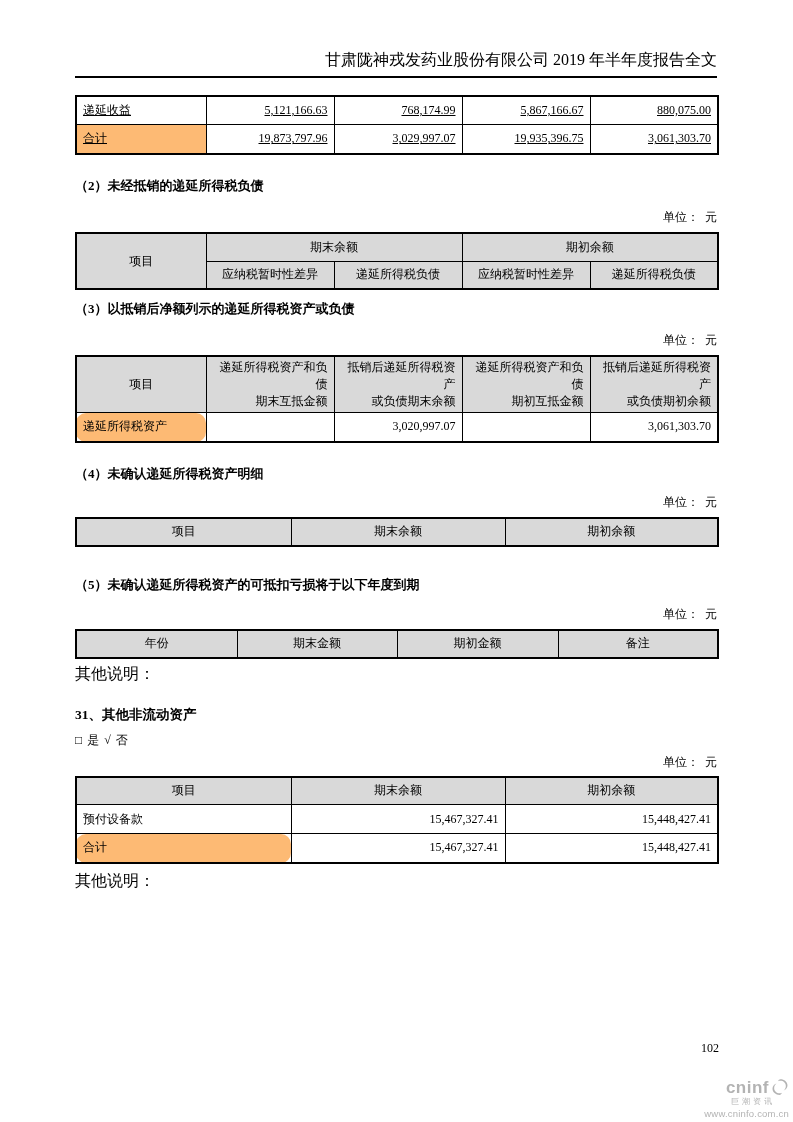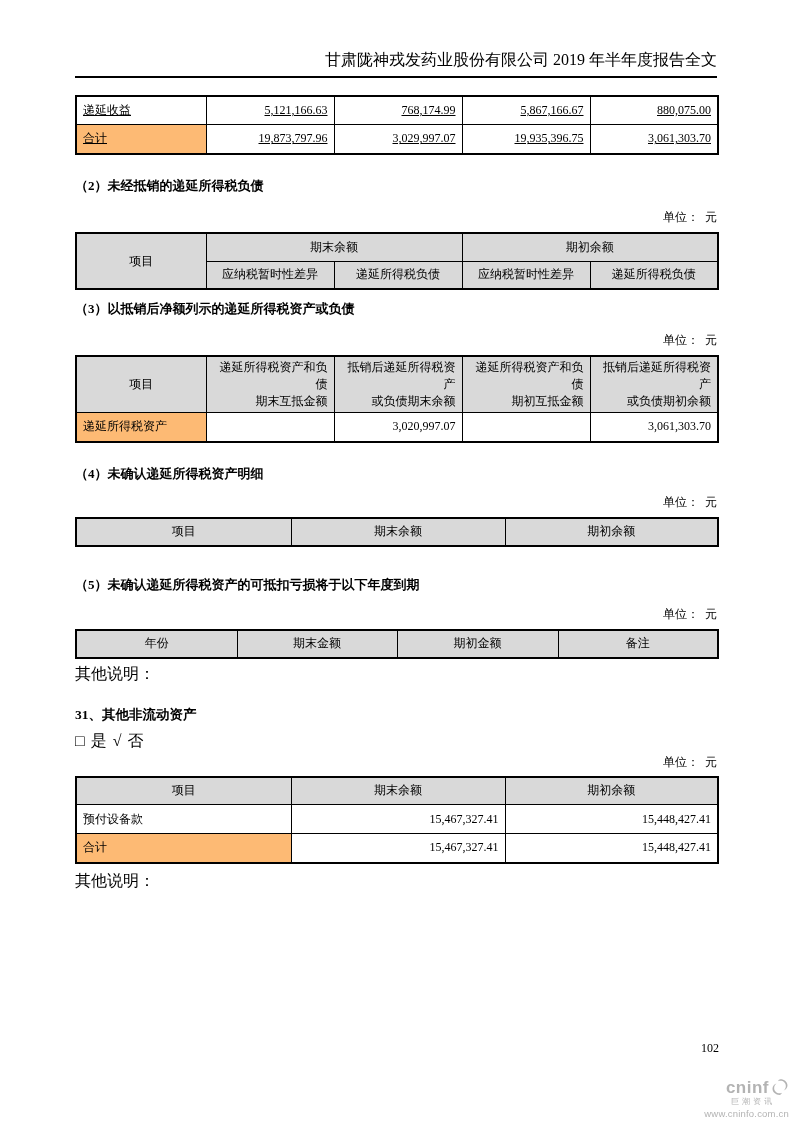--- a/index.html
+++ b/index.html
@@ -34,21 +34,21 @@
     vertical-align:middle;
     padding:2px 6px;
     overflow:hidden;
   }
   td.hdr { background:#d9d9d9; text-align:center; }
   td.lbl { text-align:left; }
   td.num { text-align:right; }
   td.gray { background:#fdba74;margin-top:14px; }
   td.wrap2 { white-space:pre-line; text-align:right; line-height:17px; }
   .r28 td { height:28px; }
-  .r29 td { height:29px; }
+  .r29 td { height:29px;border-radius:10px; }
   .r30 td { height:30px; }
   .r50 td { height:50px; }
 
   .sec { font-size:13px; font-weight:bold; line-height:17px; margin-top:22px; }
   .sec.mt24 { margin-top:10px; }
   .sec.mt27 { }
   .sec.mt29 { margin-top:29px; }
   .sec-num { font-size:13.5px; font-weight:bold; line-height:18px; margin-top:25px; }
 
   .unit {
@@ -59,21 +59,21 @@
   .unit.mt14 { margin-top:14px; }
   .unit.mt7  { margin-top:7px; }
 
   .tbl.mt7 { margin-top:7px; }
   .tbl.mt6 { margin-top:6px; }
   .tbl.mt17 { margin-top:17px;text-decoration:underline; }
 
   .note { font-size:16px; line-height:15px; margin-top:7px; }
   .note.mt9 { margin-top:9px; }
   .plain { font-size:12px; line-height:15px; margin-top:23px; }
-  .answer { font-size:16px; line-height:15px; margin-top:9px; letter-spacing:1px; }
+  .answer { font-size:12px; line-height:15px; margin-top:9px; letter-spacing:1px; }
 
   .pageno {
     position:absolute; top:1041px; right:74px;
     font-size:12px; color:#000;
   }
   .logo {
     position:absolute; top:1078px; right:4px;
     width:100px; text-align:right; color:#b3b3b3;
     font-family:"Liberation Sans","DejaVu Sans",sans-serif;
     line-height:1;

